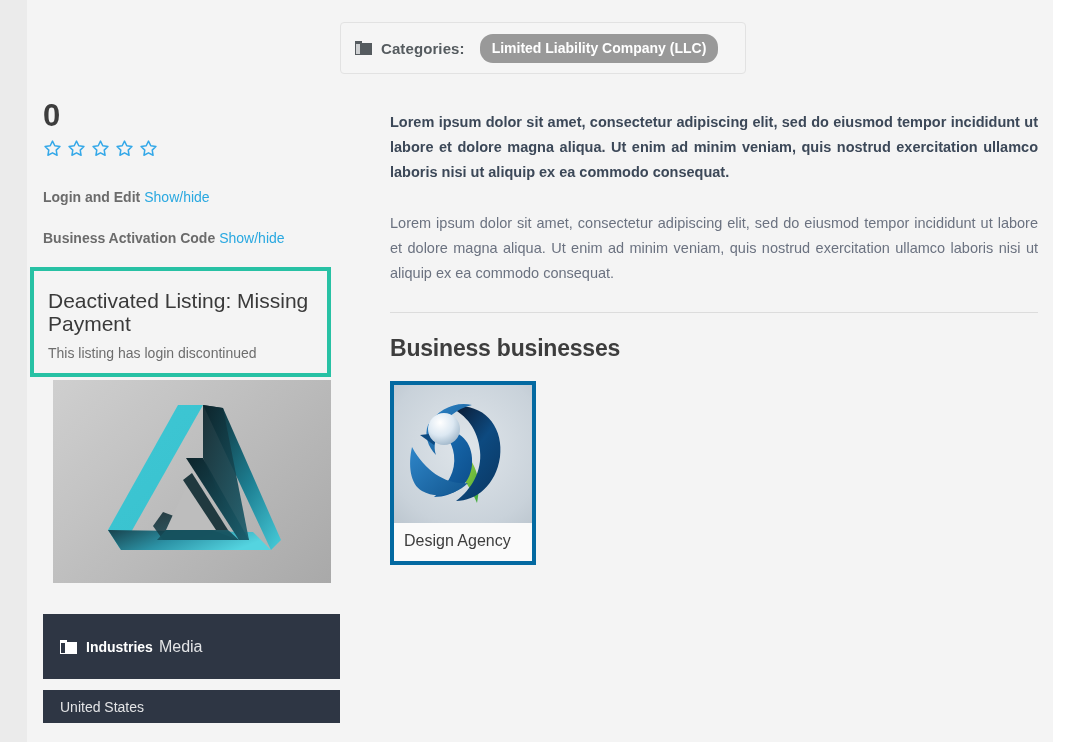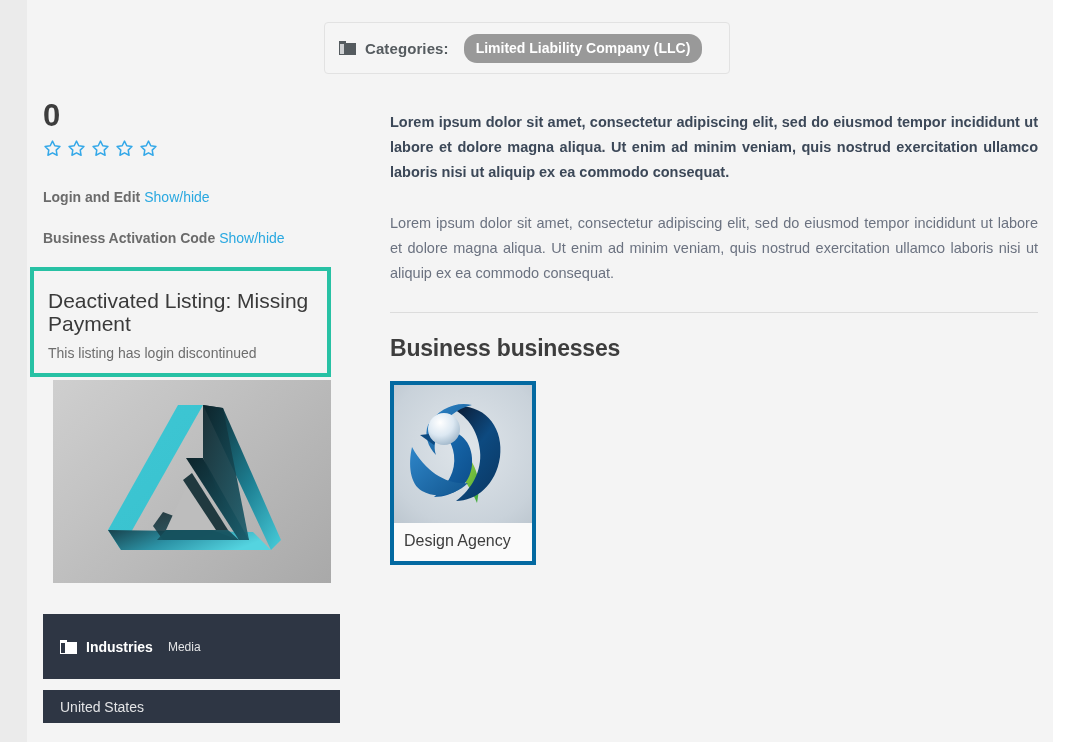--- a/index.html
+++ b/index.html
@@ -31,21 +31,21 @@
   .canvas {
     position: absolute;
     left: 27px; top: 0;
     width: 1026px; height: 742px;
     background: #f4f4f4;
   }
 
   
   .categories-panel {
     position: absolute;
-    left: 324px; top: 22px;
+    left: 340px; top: 22px;
     width: 406px; height: 52px;
     background: #f5f5f5;
     border: 1px solid #e2e2e2;
     border-radius: 4px;
     display: flex;
     align-items: center;
     padding: 0 14px;
   }
   .folder-icon {
     width: 17px; height: 14px;
@@ -170,23 +170,23 @@
     display: flex;
     align-items: center;
     padding: 0 17px;
   }
   .industries-bar .bar-label {
     font-size: 14px;
     font-weight: bold;
     color: #ffffff;
   }
   .industries-bar .bar-value {
-    font-size: 12px;
+    font-size: 16px;
     color: #e3e4e6;
-    margin-left: 15px;
+    margin-left: 6px;
   }
   .country-bar {
     position: absolute;
     left: 43px; top: 690px;
     width: 297px; height: 33px;
     background: #2e3644;
     display: flex;
     align-items: center;
     padding: 0 17px;
   }

